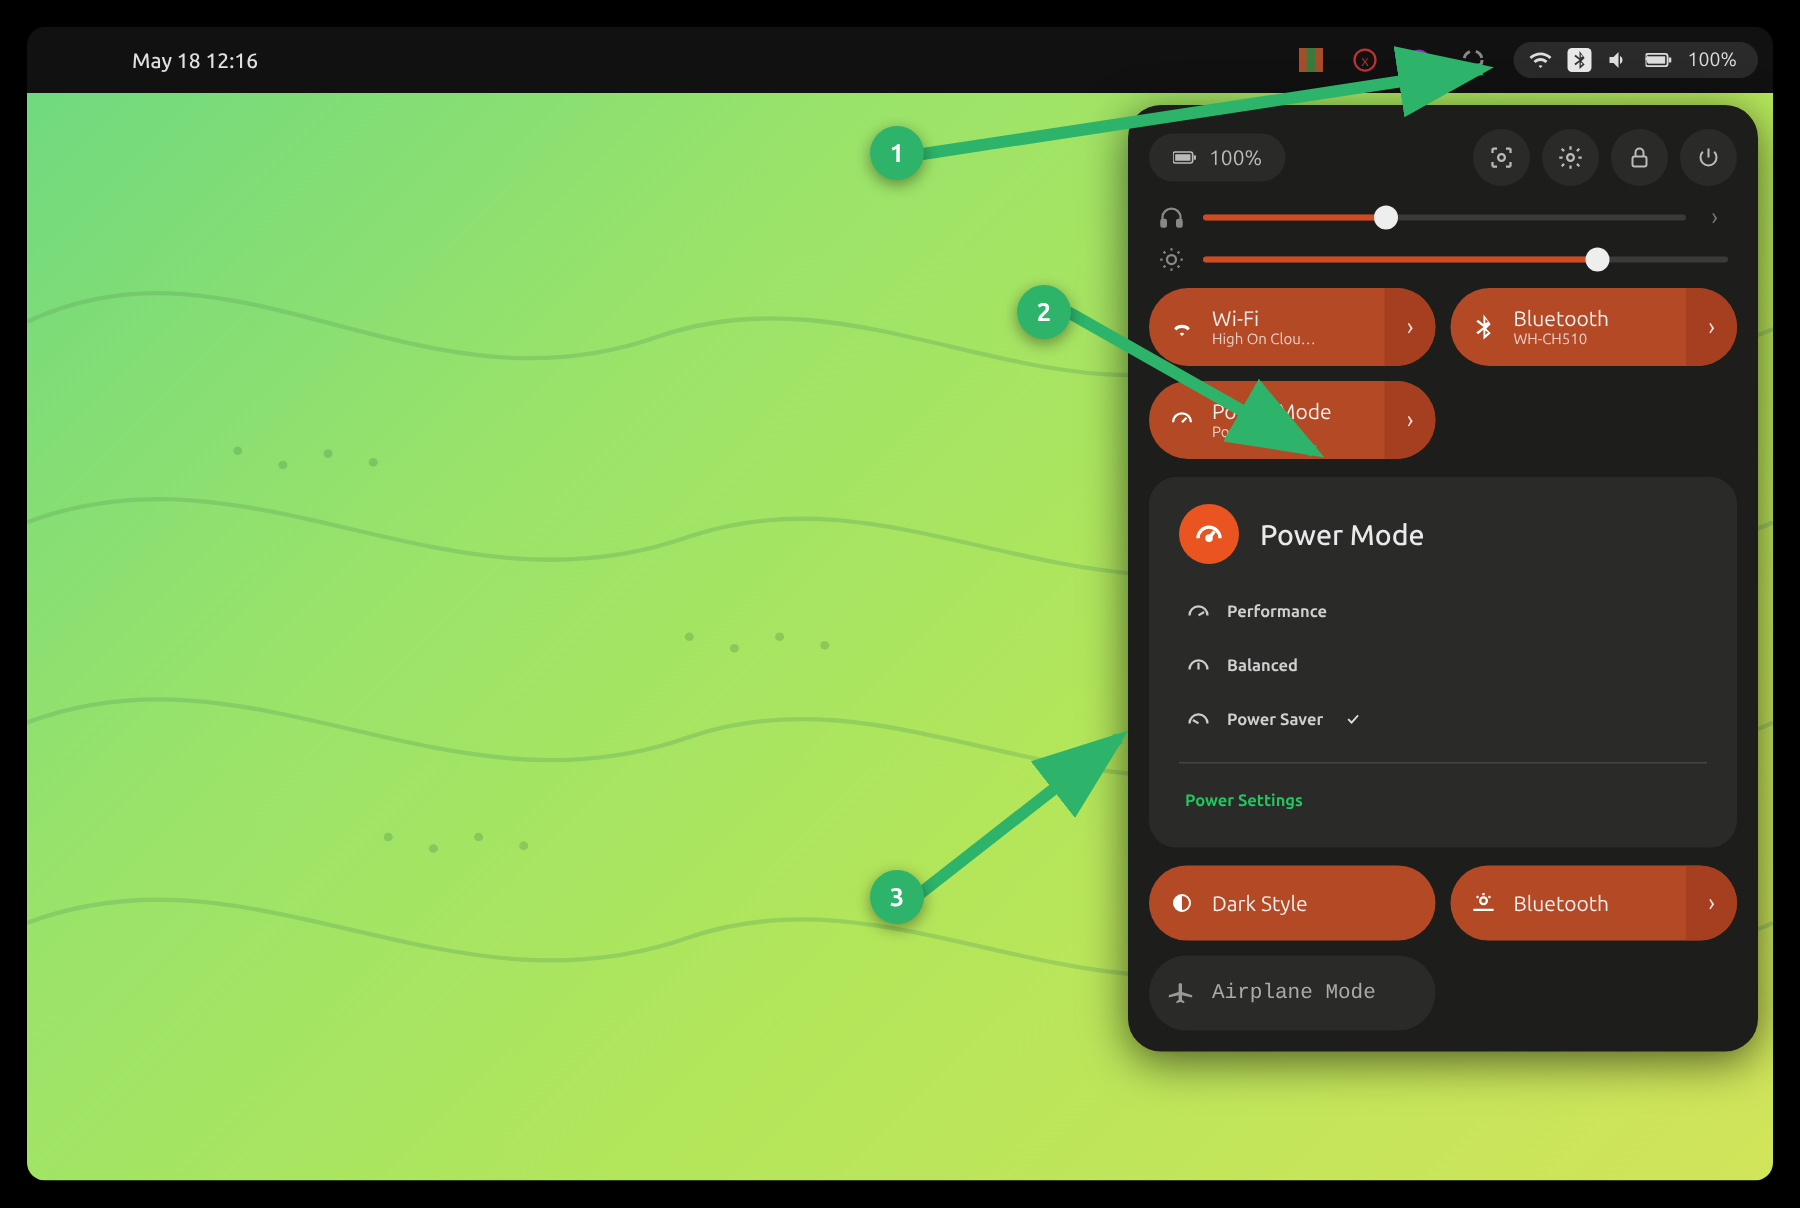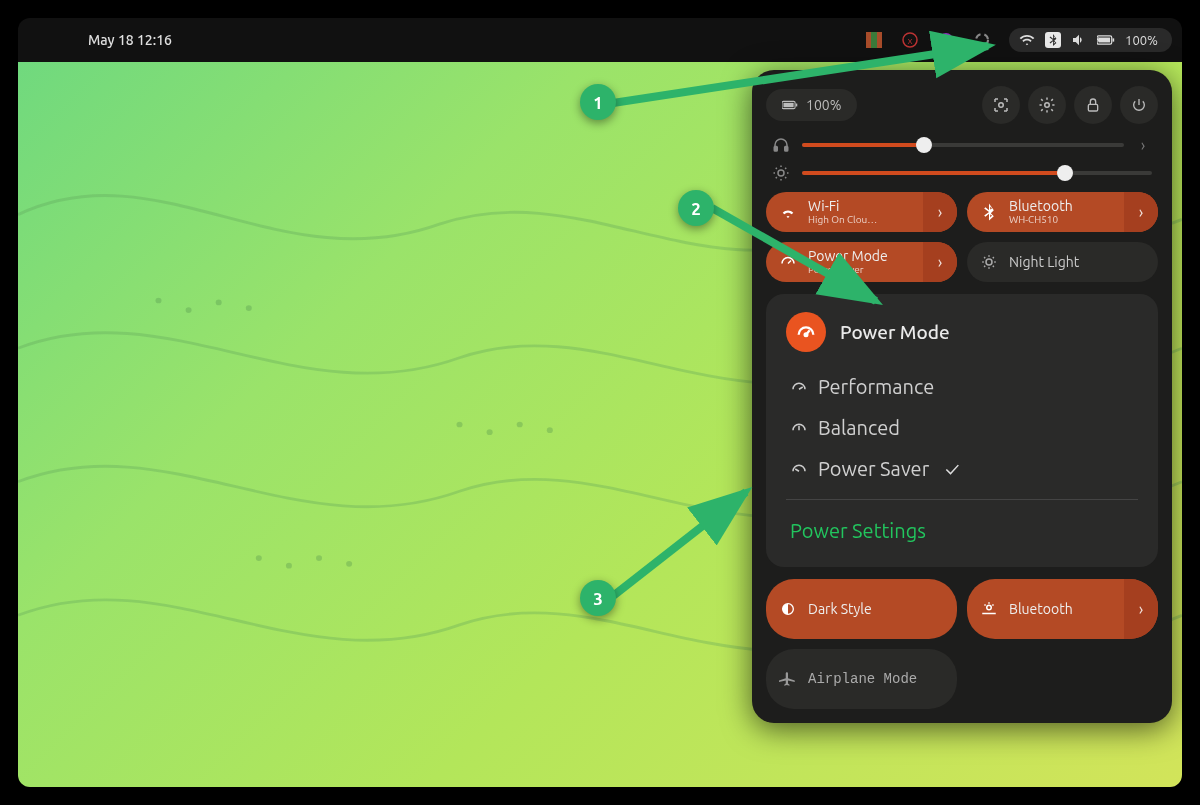--- a/index.html
+++ b/index.html
@@ -23,41 +23,41 @@
 .round-btn{width:38px;height:38px;border-radius:50%;background:#2a2a28;display:flex;align-items:center;justify-content:center;color:#aaa;}
 
 .slider-row{display:flex;align-items:center;gap:10px;margin:6px 6px 10px 6px;}
 .slider-ic{width:20px;text-align:center;color:#888;}
 .slider-track{flex:1;height:4px;border-radius:2px;position:relative;}
 .slider-fill{position:absolute;left:0;top:0;bottom:0;border-radius:2px;}
 .slider-knob{position:absolute;top:50%;width:16px;height:16px;border-radius:50%;background:#eee;transform:translate(-50%,-50%);}
 .chev{width:18px;color:#777;text-align:center;}
 
 .toggle-grid{display:grid;grid-template-columns:1fr 1fr;gap:10px;margin-top:8px;}
-.toggle{display:flex;align-items:center;border-radius:28px;padding:0;height:40px;overflow:hidden;position:relative;}
+.toggle{display:flex;align-items:center;border-radius:28px;padding:0;height:52px;overflow:hidden;position:relative;}
 .toggle.active{background:#b44a25;}
 .toggle.inactive{background:#2a2a28;}
 .toggle .body{display:flex;align-items:center;gap:10px;flex:1;padding:0 12px;min-width:0;}
 .toggle .tico{width:20px;height:20px;display:flex;align-items:center;justify-content:center;color:#eee;}
 .toggle .tlabels{display:flex;flex-direction:column;line-height:1.15;min-width:0;}
 .toggle .title{font-size:14px;color:#eee;white-space:nowrap;overflow:hidden;text-overflow:ellipsis;}
 .toggle .sub{font-size:10px;color:rgba(255,255,255,0.75);white-space:nowrap;overflow:hidden;text-overflow:ellipsis;}
 .toggle .arrow{width:34px;height:100%;display:flex;align-items:center;justify-content:center;color:rgba(255,255,255,0.85);}
 .toggle.active .arrow{background:#a53f1f;}
 
 .submenu{margin-top:12px;background:#2a2a29;border-radius:18px;padding:18px 20px 16px 20px;}
 .submenu-head{display:flex;align-items:center;gap:14px;margin-bottom:14px;}
 .submenu-head .big-ic{width:40px;height:40px;border-radius:50%;background:#e95420;display:flex;align-items:center;justify-content:center;color:#fff;}
 .submenu-head .big-title{font-size:19px;color:#eaeaea;font-weight:500;}
-.opt{display:flex;align-items:center;gap:10px;padding:9px 4px;color:#d0d0d0;font-size:20px;}
+.opt{display:flex;align-items:center;gap:10px;padding:9px 4px;color:#d0d0d0;font-size:11px;font-weight:bold;}
 .opt .chk{margin-left:6px;color:#ddd;}
 .submenu hr{border:none;border-top:1px solid #444;margin:10px 0;}
 .opt.link{color:#22c55e;}
 
-.toggle.small{height:60px;}
+.toggle.small{height:50px;}
 .toggle.plain{background:#2a2a28;font-family:Liberation Mono, monospace;}
 .toggle.plain .tico,.toggle.plain .title{color:#aaa;}
 
 .anno{position:absolute;pointer-events:none;}
 .anno .bubble{width:36px;height:36px;border-radius:50%;background:#2db36a;color:#fff;display:flex;align-items:center;justify-content:center;font-weight:700;font-size:17px;box-shadow:0 3px 10px rgba(0,0,0,0.4);}
 svg{display:block;}
 </style>
 </head>
 <body>
 
@@ -247,33 +247,20 @@
                   <path d="M4 14a8 8 0 0116 0"></path>
                   <path d="M12 14l4-4"></path>
                 </svg>
               </span>
         <div class="tlabels">
                 <span class="title">Power Mode</span>
                 <span class="sub">Power Saver</span>
               </div>
             </div>
       <div class="arrow">›</div>
-    </div>
-    <div class="toggle inactive">
-      <div class="body">
-              <span class="tico" style="color:#aaa;">
-                <svg width="18" height="18" viewBox="0 0 24 24" fill="none" stroke="#aaa" stroke-width="2">
-                  <circle cx="12" cy="12" r="4"></circle>
-                  <path d="M12 3v2M12 19v2M3 12h2M19 12h2M5.5 5.5l1.4 1.4M17.1 17.1l1.4 1.4M5.5 18.5l1.4-1.4M17.1 6.9l1.4-1.4"></path>
-                </svg>
-              </span>
-        <div class="tlabels">
-                <span class="title" style="color:#ccc;">Night Light</span>
-              </div>
-            </div>
     </div>
   </div>
 
   <div class="submenu">
     <div class="submenu-head">
       <div class="big-ic">
               <svg width="22" height="22" viewBox="0 0 24 24" fill="none" stroke="#fff" stroke-width="2.5">
                 <path d="M4 15a8 8 0 0116 0"></path>
                 <path d="M12 15l4-5"></path>
                 <circle cx="12" cy="15" r="1.5" fill="#fff"></circle>

